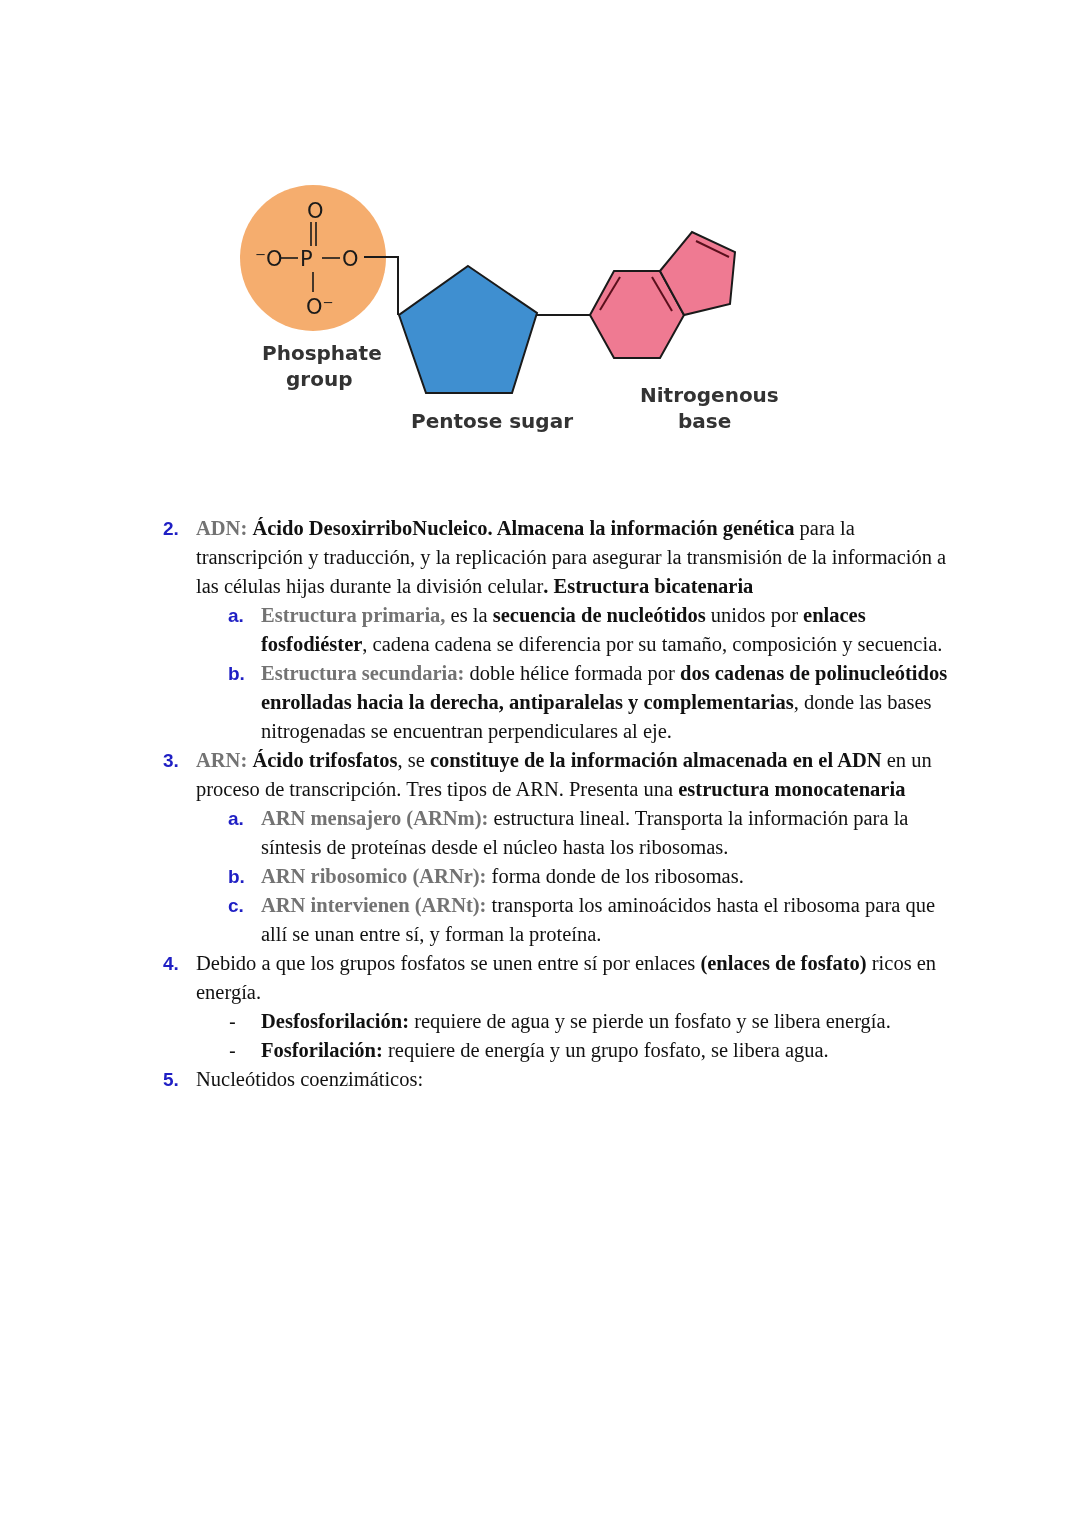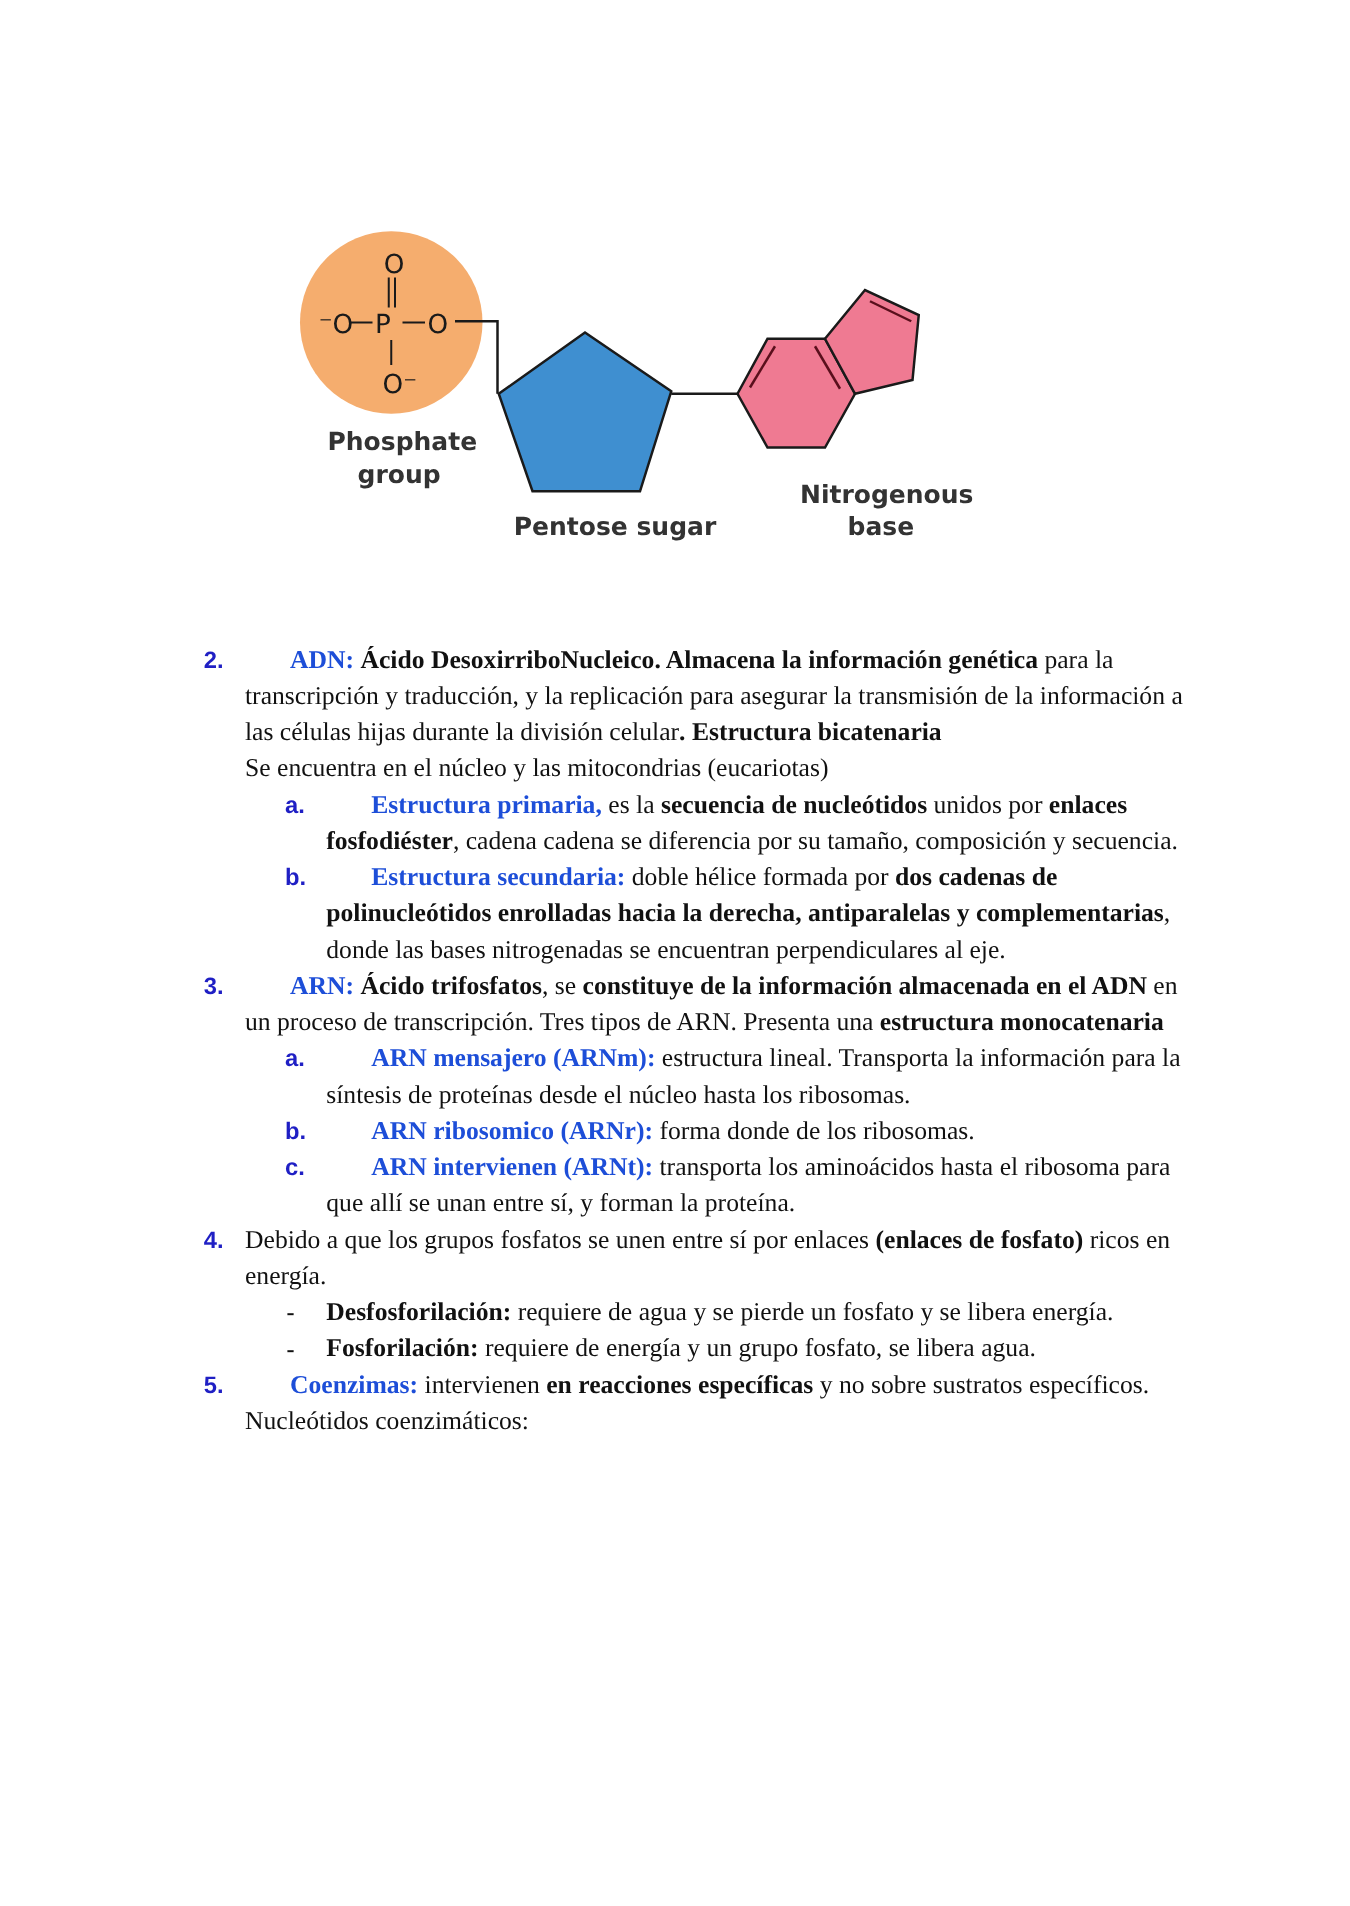--- a/index.html
+++ b/index.html
@@ -10,21 +10,21 @@
   .chem { font-family: "DejaVu Sans", sans-serif; font-size: 21px; fill: #1a1a1a; }
   .content {
     position: absolute; left: 163px; top: 514px; width: 800px;
     font-family: "Liberation Serif", serif; font-size: 20.5px; line-height: 29px; color: #111111;
   }
   .item { position: relative; padding-left: 33px; }
   .num { position: absolute; left: 0; top: 0; font-family: "Liberation Sans", sans-serif; font-weight: bold; color: #1f1fc4; font-size: 19px; }
   .sub { position: relative; padding-left: 98px; }
   .sub .letter { position: absolute; left: 65px; top: 0; font-family: "Liberation Sans", sans-serif; font-weight: bold; color: #1f1fc4; font-size: 19px; }
   .sub .dash { position: absolute; left: 66px; top: 0; font-family: "Liberation Sans", sans-serif; color: #111; }
-  .blue { color: #1d4ed8; font-weight: bold; margin-left: 36px; }
+  .blue { color: #737373; font-weight: bold; }
   b { font-weight: bold; }
 </style>
 </head>
 <body>
 
 <div class="diagram">
   <svg viewBox="0 0 560 270" xmlns="http://www.w3.org/2000/svg">
 
     <circle cx="83" cy="78" r="73" fill="#f5ad6e"></circle>
 
@@ -62,21 +62,20 @@
 </div>
 
 <div class="content">
 
   <div class="item">
     <span class="num">2.</span>
     <div>
       <span class="blue">ADN:</span>
       <b>Ácido DesoxirriboNucleico. Almacena la información genética</b><span> para la transcripción y traducción, y la replicación para asegurar la transmisión de la información a las células hijas durante la división celular</span><b>. Estructura bicatenaria</b>
     </div>
-    <div>Se encuentra en el núcleo y las mitocondrias (eucariotas)</div>
   </div>
 
   <div class="sub">
     <span class="letter">a.</span>
     <span class="blue">Estructura primaria,</span><span> es la </span><b>secuencia de nucleótidos</b><span> unidos por </span><b>enlaces fosfodiéster</b><span>, cadena cadena se diferencia por su tamaño, composición y secuencia.</span>
   </div>
 
   <div class="sub">
     <span class="letter">b.</span>
     <div>
@@ -113,19 +112,16 @@
     <span class="dash">-</span>
     <b>Desfosforilación:</b><span> requiere de agua y se pierde un fosfato y se libera energía.</span>
   </div>
   <div class="sub">
     <span class="dash">-</span>
     <b>Fosforilación:</b><span> requiere de energía y un grupo fosfato, se libera agua.</span>
   </div>
 
   <div class="item">
     <span class="num">5.</span>
-    <div>
-      <span class="blue">Coenzimas:</span><span> intervienen </span><b>en reacciones específicas</b><span> y no sobre sustratos específicos.</span>
-    </div>
     <div>Nucleótidos coenzimáticos:</div>
   </div>
 
 </div>
 
 </body></html>

